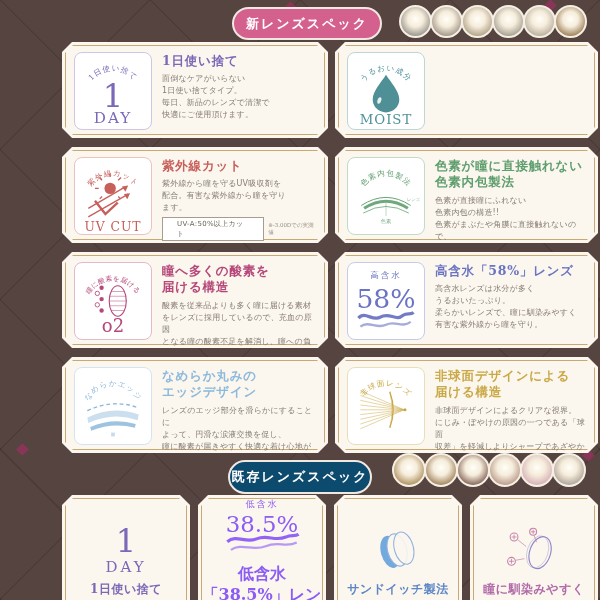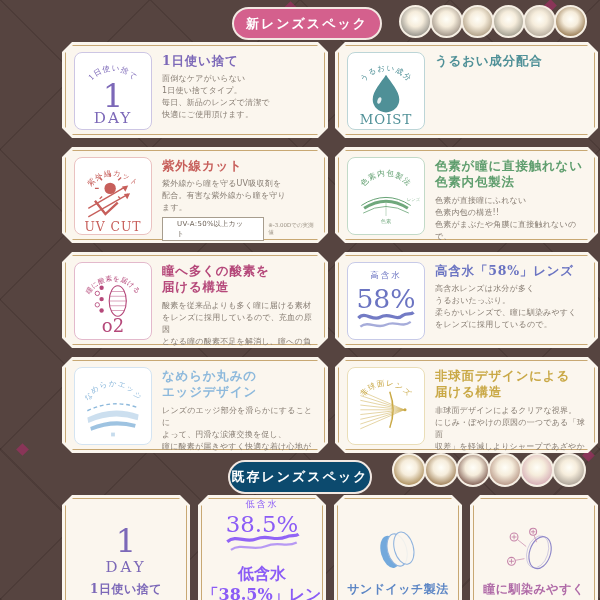--- a/index.html
+++ b/index.html
@@ -112,21 +112,20 @@
         <div class="logo-box">
           <svg viewBox="0 0 80 80">
             <path id="a2" d="M13 37 A29 29 0 0 1 67 37" fill="none"></path>
             <text font-size="8" letter-spacing="1"><textPath href="#a2" startOffset="50%" text-anchor="middle">うるおい成分</textPath></text>
             <path d="M40 23 C35 31 26 40 26 49 A14 13.5 0 0 0 54 49 C54 40 45 31 40 23 Z" fill="currentColor"></path>
             <ellipse cx="33" cy="50" rx="2" ry="3.5" fill="#fff" opacity="0.85" transform="rotate(18 33 50)"></ellipse>
             <text x="40" y="75" text-anchor="middle" font-size="14" letter-spacing="1">MOIST</text>
           </svg>
         </div>
         <div class="card-text">
-          <h3 class="title">うるおい成分配合</h3>
         </div>
       </div>
     </div>
 
     <div class="card" style="color: rgb(199, 95, 91);">
       <div class="frame"></div>
       <div class="card-inner">
         <div class="logo-box">
           <svg viewBox="0 0 80 80">
             <path id="a3" d="M13 37 A29 29 0 0 1 67 37" fill="none"></path>
@@ -237,21 +236,21 @@
             <text x="40" y="47" text-anchor="middle" font-size="28">58%</text>
             <path d="M11 58 C18 50 26 62 34 57 C44 51 50 62 58 55 C62 52 66 55 69 52" stroke="currentColor" stroke-width="3.5" fill="none" opacity="0.95"></path>
             <path d="M13 67 C22 60 30 70 40 65 C50 60 56 69 66 62" stroke="currentColor" stroke-width="2.5" fill="none" opacity="0.6"></path>
           </svg>
         </div>
         <div class="card-text">
           <h3 class="title">高含水「58%」レンズ</h3>
           <p class="body">高含水レンズは水分が多く
 うるおいたっぷり。
 柔らかいレンズで、瞳に馴染みやすく
-をレンズに採用しているので。</p>
+有害な紫外線から瞳を守り。</p>
         </div>
       </div>
     </div>
 
     <div class="card" style="color: rgb(141, 185, 220);">
       <div class="frame"></div>
       <div class="card-inner">
         <div class="logo-box">
           <svg viewBox="0 0 80 80">
             <path id="a7" d="M13 37 A29 29 0 0 1 67 37" fill="none"></path>

